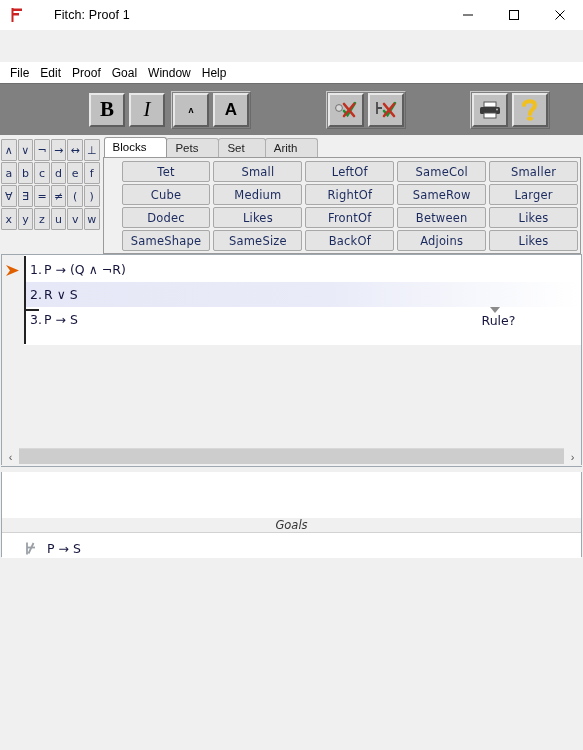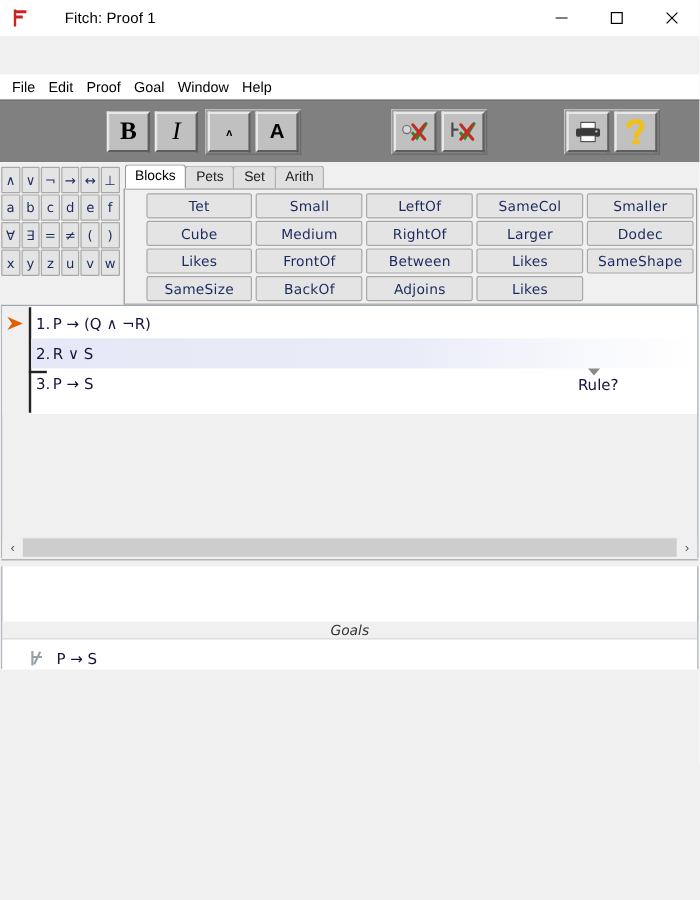--- a/index.html
+++ b/index.html
@@ -144,21 +144,21 @@
     padding-right: 1px;
   }
   .tabstrip {
     display: flex;
     align-items: flex-end;
     height: 20px;
     padding-left: 2px;
   }
   .tab {
     font-size: 11.5px;
-    padding: 3px 8px 3px 8px;
+    padding: 3px 20px 3px 8px;
     color: #222;
     background: #e0e0e0;
     border: 1px solid #b0b0b0;
     border-bottom: none;
     border-top-left-radius: 3px;
     border-top-right-radius: 3px;
     cursor: default;
     margin-right: -1px;
     line-height: 13px;
     height: 19px;
@@ -499,20 +499,21 @@
         <div class="pred-grid">
           <div class="pred-btn">Tet</div>
           <div class="pred-btn">Small</div>
           <div class="pred-btn">LeftOf</div>
           <div class="pred-btn">SameCol</div>
           <div class="pred-btn">Smaller</div>
 
           <div class="pred-btn">Cube</div>
           <div class="pred-btn">Medium</div>
           <div class="pred-btn">RightOf</div>
+          <div class="pred-btn">SameRow</div>
           <div class="pred-btn">Larger</div>
 
           <div class="pred-btn">Dodec</div>
           <div class="pred-btn">Likes</div>
           <div class="pred-btn">FrontOf</div>
           <div class="pred-btn">Between</div>
           <div class="pred-btn">Likes</div>
 
           <div class="pred-btn">SameShape</div>
           <div class="pred-btn">SameSize</div>

